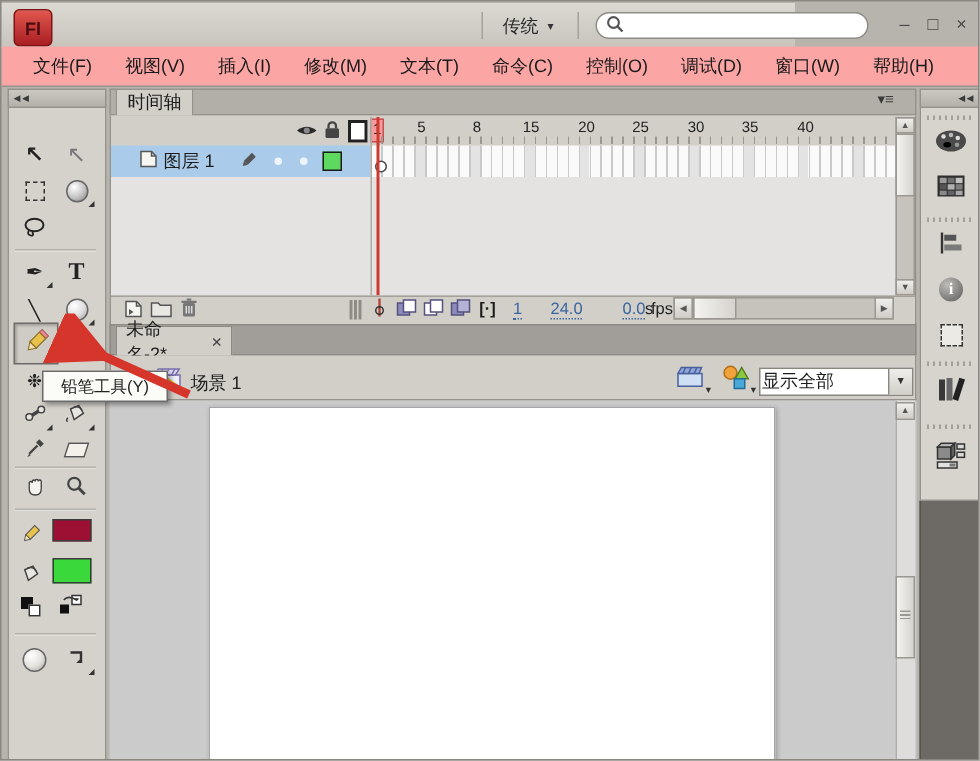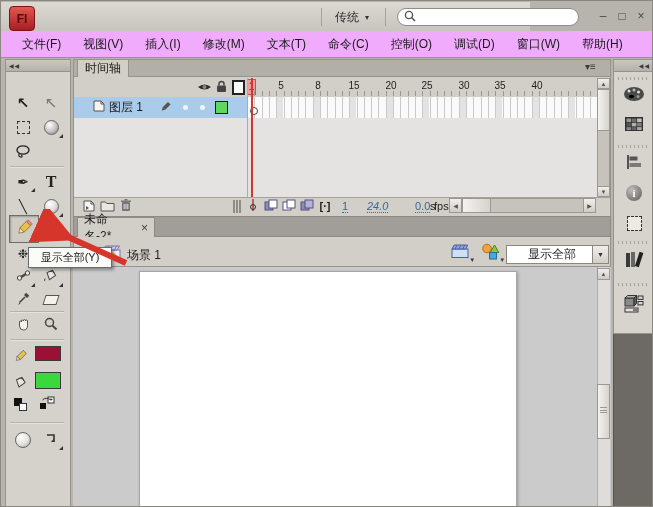--- a/index.html
+++ b/index.html
@@ -12,21 +12,21 @@
   .titlebar{left:0;top:1px;width:529px;height:30px;background:linear-gradient(#dcd9d3,#c7c4be);border-bottom:1px solid #a19e98;}
   .fl-logo{left:8px;top:4px;width:24px;height:23px;border-radius:4px;
            background:linear-gradient(#e2574e,#a81e23);border:1px solid #7c1417;
            color:#4a0c0e;font-weight:bold;font-size:12px;}
   .vsep{top:6px;width:1px;height:18px;background:#a5a29c;}
   .ws-btn{left:330px;top:7px;height:17px;padding:0 4px;gap:6px;color:#2a2a2a;}
   .ws-caret{font-size:8px;color:#333;}
   .searchbox{left:396px;top:6px;width:182px;height:18px;background:#fff;border:1px solid #8f8c86;border-radius:9px;display:flex;align-items:center;padding:0 6px;gap:4px;box-sizing:border-box;}
   .searchbox input{border:none;outline:none;flex:1;font-size:11px;background:transparent;}
   .winbtn{top:6px;width:16px;height:16px;color:#4a4a4a;font-size:12px;}
-  .menubar{left:0;top:30px;width:653px;height:27px;background:#f0abfc;border-bottom:1px solid #96938d;display:flex;align-items:flex-end;padding-left:10px;gap:0;box-sizing:border-box;}
+  .menubar{left:0;top:30px;width:653px;height:27px;background:#fca5a5;border-bottom:1px solid #96938d;display:flex;align-items:flex-end;padding-left:10px;gap:0;box-sizing:border-box;}
   .menu-item{padding:0 11px;height:100%;display:flex;align-items:center;color:#1a1a1a;}
   
   .tools-grip{left:4px;top:58px;width:66px;height:13px;background:linear-gradient(#cbc8c2,#b4b1ab);border:1px solid #96938d;box-sizing:border-box;color:#3a3a3a;font-size:6px;display:flex;align-items:center;padding-left:3px;letter-spacing:1px;}
   .tools-body{left:4px;top:71px;width:66px;height:436px;background:#d5d2cc;border:1px solid #96938d;border-top:none;box-sizing:border-box;}
   .tool{width:26px;height:23px;color:#222;font-size:14px;}
   .tdiv{left:9px;width:54px;height:1px;background:#b5b2ac;border-bottom:1px solid #e4e2dd;}
   .tri{position:absolute;right:1px;bottom:1px;width:0;height:0;border-left:4px solid transparent;border-bottom:4px solid #333;}
   .sphere{display:inline-block;width:13px;height:13px;border-radius:50%;border:1px solid #666;
           background:radial-gradient(circle at 35% 30%,#ffffff,#c2c2c2 55%,#7d7d7d);}
   .pressed{background:#cfccc6;border:1px solid #6f6d69;box-shadow:inset 1px 1px 2px rgba(0,0,0,.25);}
@@ -379,21 +379,21 @@
         </svg></span>
   </div>
   <div class="abs ctr" style="left:298px;top:198px;width:16px;height:15px;">
     <span><svg width="14" height="12">
           <rect x="1" y="3" width="8" height="8" fill="#8d8abc" stroke="#55527f"></rect>
           <rect x="5" y="1" width="8" height="8" fill="#b5b2d8" stroke="#55527f"></rect>
         </svg></span>
   </div>
   <div class="abs ctr" style="left:315px;top:197px;width:18px;height:15px;font-size:11px;font-weight:bold;">[·]</div>
   <span class="abs hot" style="left:341px;top:199px;">1</span>
-  <span class="abs hot" style="left:366px;top:199px;font-style:italic;">24.0</span>
+  <span class="abs hot" style="left:366px;top:199px;">24.0</span>
   <span class="abs unit" style="left:390px;top:199px;margin-left:43px;">fps</span>
   <span class="abs hot" style="left:414px;top:199px;">0.0</span>
   <span class="abs unit" style="left:429px;top:199px;">s</span>
   <div class="abs" style="left:448px;top:197px;width:147px;height:15px;background:#c6c3bd;border:1px solid #9b9892;box-sizing:border-box;"></div>
   <div class="abs sb-btn ctr" style="left:448px;top:197px;width:13px;height:15px;font-size:6px;">◀</div>
   <div class="abs sb-thumb" style="left:461px;top:197px;width:29px;height:15px;"></div>
   <div class="abs sb-btn ctr" style="left:582px;top:197px;width:13px;height:15px;font-size:6px;">▶</div>
 
   <div class="abs doc-tabbar"></div>
   <div class="abs doc-tab">
@@ -422,21 +422,21 @@
   </div>
   <div class="abs ctr" style="left:477px;top:242px;width:24px;height:19px;">
     <span><svg width="19" height="17">
           <circle cx="6" cy="5.5" r="4.3" fill="#f0a23c" stroke="#b06f14"></circle>
           <polygon points="13.5,2 17.8,9.5 9.2,9.5" fill="#8dc63f" stroke="#4e7d1e"></polygon>
           <rect x="8.5" y="9.5" width="7" height="6.5" fill="#4aa8d8" stroke="#1f6e99"></rect>
         </svg></span>
     <span class="abs" style="right:-2px;bottom:-2px;font-size:7px;color:#333;">▾</span>
   </div>
   <div class="abs dropdown">
-    <span style="padding-left:21px;">显示全部</span>
+    <span style="padding-left:1px;">显示全部</span>
     <span class="dd-caret">▼</span>
   </div>
 
   <div class="abs stage-area"></div>
   <div class="abs stage"></div>
   <div class="abs st-vtrack"></div>
   <div class="abs sb-btn ctr" style="left:596px;top:267px;width:13px;height:12px;">▲</div>
   <div class="abs sb-thumb" style="left:596px;top:383px;width:13px;height:55px;">
     <div style="margin:22px auto 0;width:7px;height:6px;background:repeating-linear-gradient(0deg,#9b9892 0 1px,transparent 1px 2.5px);"></div>
   </div>
@@ -502,21 +502,21 @@
           <path d="M1 4l2.5-2.5h9L10 4z" fill="#b5b5b5" stroke="#333"></path>
           <path d="M10 12l2.5-2.5v-8L10 4z" fill="#5e5e5e" stroke="#333"></path>
           <rect x="14" y="2" width="5" height="3.4" fill="#d8d8d8" stroke="#333"></rect>
           <rect x="14" y="7.5" width="5" height="3.4" fill="#d8d8d8" stroke="#333"></rect>
           <rect x="1" y="14" width="13" height="4" fill="#e2e2e2" stroke="#333"></rect>
           <rect x="9" y="15" width="4" height="2" fill="#777"></rect>
         </svg></span>
   </div>
   <div class="abs dock-dark"></div>
 
-  <div class="abs tooltip ctr">显示全部(Y)</div>
+  <div class="abs tooltip ctr">铅笔工具(Y)</div>
   <svg class="abs arrow-svg" width="120" height="62">
     <defs>
       <marker id="ah" markerWidth="7" markerHeight="7" refX="5" refY="3.5" orient="auto">
         <polygon points="7,0 0,3.5 7,7" fill="#d6352b"></polygon>
       </marker>
     </defs>
     <line x1="100" y1="54" x2="22" y2="19" stroke="#d6352b" stroke-width="6" marker-end="url(#ah)"></line>
   </svg>
 
 </div>

